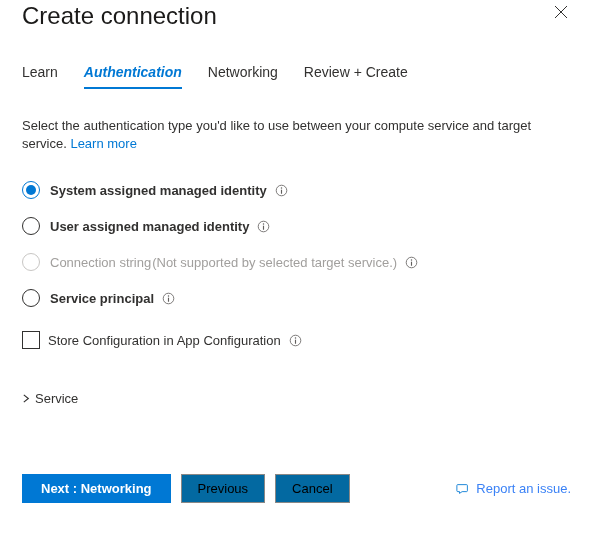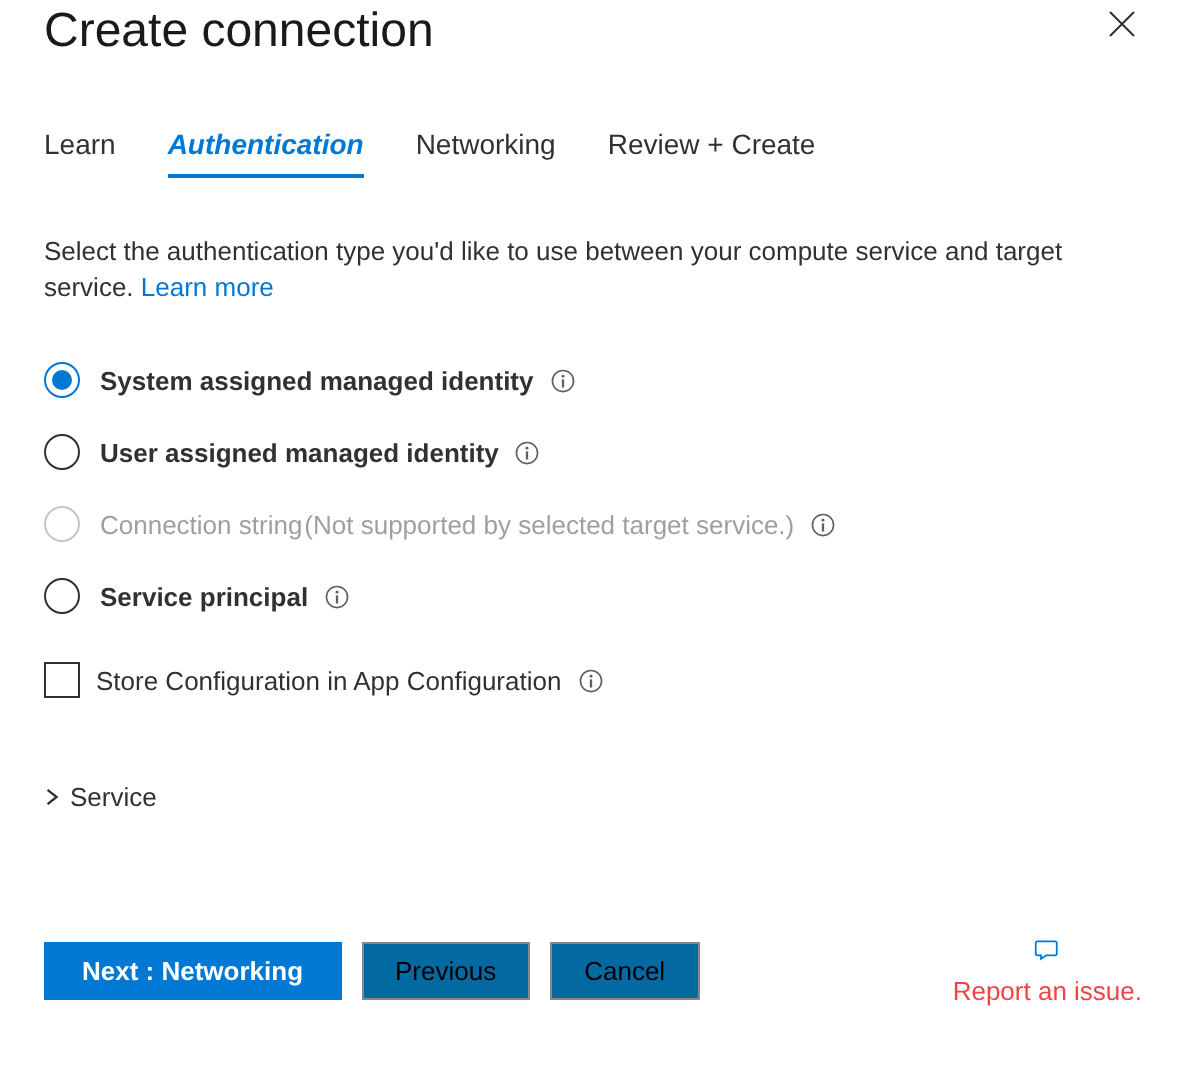--- a/index.html
+++ b/index.html
@@ -161,27 +161,26 @@
     }
     .btn.primary {
       background: #0078d4;
       color: #fff;
       border-color: #0078d4;
       font-weight: 600;
       padding: 6px 18px;
     }
     .report {
       margin-left: auto;
-      color: #ef4444;
+      color: #3b82f6;
       display: flex;
       align-items: center;
       gap: 6px;
       cursor: pointer;
       font-size: 13px;
-      flex-direction: column;
     }
     svg { display: block; }
   </style>
 </head>
 <body>
 
 <div class="header">
   <h1 class="title">Create connection</h1>
   <span class="close-icon">
     <svg viewBox="0 0 16 16" width="16" height="16">

